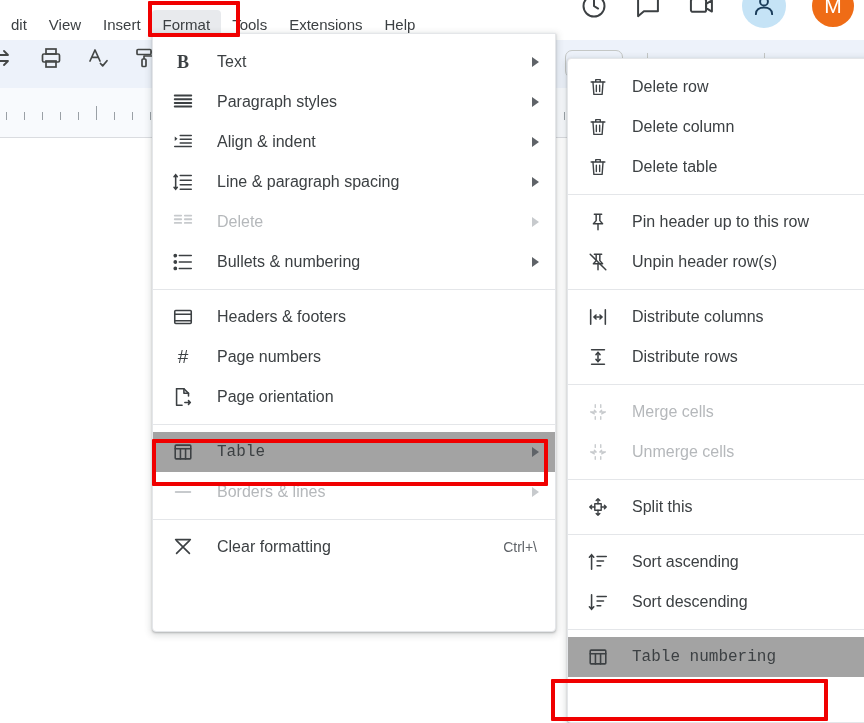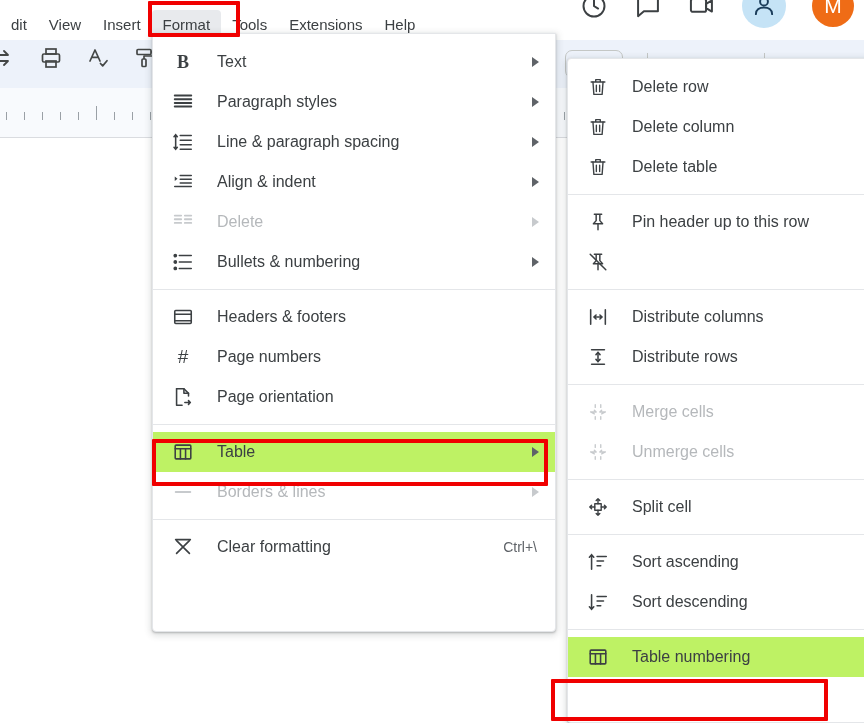--- a/index.html
+++ b/index.html
@@ -164,21 +164,21 @@
   .mrow .arrow {
     position: absolute; right: 16px;
     width: 0; height: 0;
     border-top: 5px solid transparent;
     border-bottom: 5px solid transparent;
     border-left: 7px solid #5f6368;
   }
   .mrow.disabled .lbl { color: #b5b8bb; }
   .mrow.disabled .ic { color: #c7cacd; }
   .mrow.disabled .arrow { border-left-color: #c7cacd; }
-  .mrow.hl { background: #bef264; }
+  .mrow.hl { background: #a3a3a3; font-family: Liberation Mono, monospace; }
 
   .sep {
     height: 1px; background: #e4e6e9;
     margin: 7px 0 7px 0;
   }
 
   
   .redbox {
     position: absolute;
     border: 4px solid #f00000;
@@ -344,35 +344,35 @@
           <svg viewBox="0 0 24 24" width="22" height="22" fill="none" stroke="currentColor" stroke-width="2.1" stroke-linecap="round" stroke-linejoin="round">
             <path d="M3 5h18M3 9h18M3 13h18M3 17h18"></path>
           </svg>
         </span>
         <span class="lbl">Paragraph styles</span>
         <span class="arrow"></span>
       </div>
       <div class="mrow">
         <span class="ic">
           <svg viewBox="0 0 24 24" width="22" height="22" fill="none" stroke="currentColor" stroke-width="1.7" stroke-linecap="round" stroke-linejoin="round">
+            <path d="M9 5h12M9 9h12M9 13h12M3 17h18"></path>
+            <path d="M3 6l3 2.5L3 11z" fill="currentColor" stroke="none"></path>
+          </svg>
+        </span>
+        <span class="lbl">Align &amp; indent</span>
+        <span class="arrow"></span>
+      </div>
+      <div class="mrow">
+        <span class="ic">
+          <svg viewBox="0 0 24 24" width="22" height="22" fill="none" stroke="currentColor" stroke-width="1.7" stroke-linecap="round" stroke-linejoin="round">
             <path d="M9 5h12M9 10h12M9 15h12M9 20h12"></path>
             <path d="M4 4v16M4 4l-1.8 2.2M4 4l1.8 2.2M4 20l-1.8-2.2M4 20l1.8-2.2"></path>
           </svg>
         </span>
         <span class="lbl">Line &amp; paragraph spacing</span>
-        <span class="arrow"></span>
-      </div>
-      <div class="mrow">
-        <span class="ic">
-          <svg viewBox="0 0 24 24" width="22" height="22" fill="none" stroke="currentColor" stroke-width="1.7" stroke-linecap="round" stroke-linejoin="round">
-            <path d="M9 5h12M9 9h12M9 13h12M3 17h18"></path>
-            <path d="M3 6l3 2.5L3 11z" fill="currentColor" stroke="none"></path>
-          </svg>
-        </span>
-        <span class="lbl">Align &amp; indent</span>
         <span class="arrow"></span>
       </div>
       <div class="mrow disabled">
         <span class="ic">
           <svg viewBox="0 0 24 24" width="22" height="22" fill="none" stroke="currentColor" stroke-width="2" stroke-linecap="round" stroke-linejoin="round">
             <path d="M3 5h7M3 9h7M3 13h7M14 5h7M14 9h7M14 13h7"></path>
           </svg>
         </span>
         <span class="lbl">Delete</span>
         <span class="arrow"></span>
@@ -491,20 +491,21 @@
         <span class="lbl">Pin header up to this row</span>
       </div>
       <div class="mrow">
         <span class="ic">
           <svg viewBox="0 0 24 24" width="22" height="22" fill="none" stroke="currentColor" stroke-width="1.6" stroke-linecap="round" stroke-linejoin="round">
             <path d="M8 3.5h8M10 3.5v7l-3 3.5h10l-3-3.5v-7"></path>
             <path d="M12 14v6.5"></path>
             <path d="M3.5 3.5l17 17"></path>
           </svg>
         </span>
+        <span class="lbl">Unpin header row(s)</span>
       </div>
       <div class="sep"></div>
       <div class="mrow">
         <span class="ic">
           <svg viewBox="0 0 24 24" width="22" height="22" fill="none" stroke="currentColor" stroke-width="1.7" stroke-linecap="round" stroke-linejoin="round">
             <path d="M4 4v16M20 4v16"></path>
             <path d="M7.5 12h9M7.5 12l2.4-2.2M7.5 12l2.4 2.2M16.5 12l-2.4-2.2M16.5 12l-2.4 2.2"></path>
           </svg>
         </span>
         <span class="lbl">Distribute columns</span>
@@ -545,21 +546,21 @@
       <div class="mrow">
         <span class="ic">
           <svg viewBox="0 0 24 24" width="22" height="22" fill="none" stroke="currentColor" stroke-width="1.5" stroke-linecap="round" stroke-linejoin="round">
             <rect x="8.5" y="8.5" width="7" height="7"></rect>
             <path d="M12 8.5V3m0 0l-2 2m2-2l2 2"></path>
             <path d="M12 15.5V21m0 0l-2-2m2 2l2-2"></path>
             <path d="M8.5 12H3m0 0l2-2m-2 2l2 2"></path>
             <path d="M15.5 12H21m0 0l-2-2m2 2l-2 2"></path>
           </svg>
         </span>
-        <span class="lbl">Split cell</span>
+        <span class="lbl">Split this</span>
       </div>
       <div class="sep"></div>
       <div class="mrow">
         <span class="ic">
           <svg viewBox="0 0 24 24" width="22" height="22" fill="none" stroke="currentColor" stroke-width="1.7" stroke-linecap="round" stroke-linejoin="round">
             <path d="M5 20V4m0 0L2.6 6.8M5 4l2.4 2.8"></path>
             <path d="M11 6h10M11 11h7M11 16h4"></path>
           </svg>
         </span>
         <span class="lbl">Sort ascending</span>

